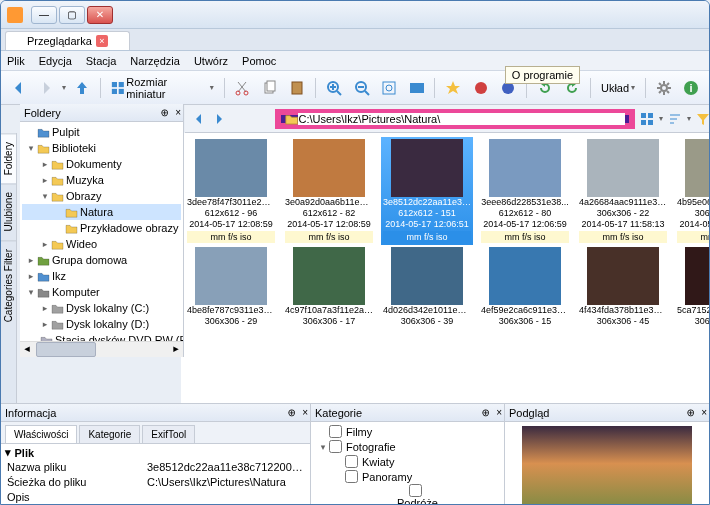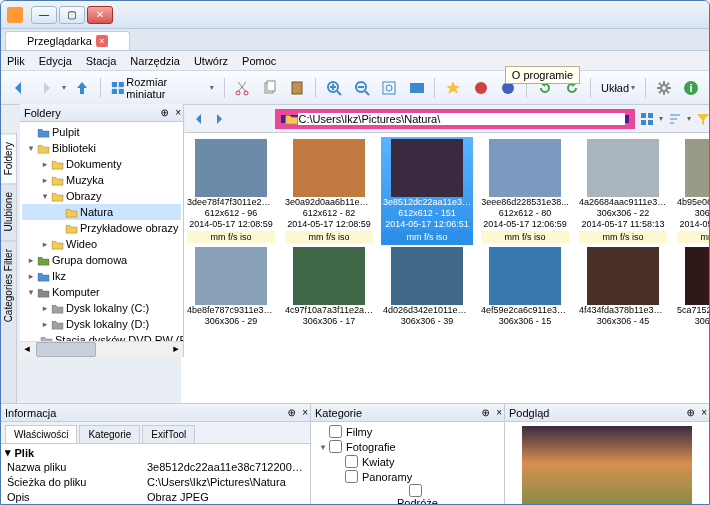--- a/index.html
+++ b/index.html
@@ -519,21 +519,20 @@
           <div class="prop-row">
             <div class="k">Nazwa pliku</div>
             <div class="v">3e8512dc22aa11e38c7122000ab5c5fc_…</div>
           </div>
           <div class="prop-row">
             <div class="k">Ścieżka do pliku</div>
             <div class="v">C:\Users\Ikz\Pictures\Natura</div>
           </div>
           <div class="prop-row">
             <div class="k">Opis</div>
-            <div class="v">Obraz JPEG</div>
           </div>
           <div class="prop-row">
             <div class="k">Rozmiar pliku</div>
           </div>
         </div>
     </div>
   </div>
 
   <div class="cat-panel">
     <div class="panel-header">

